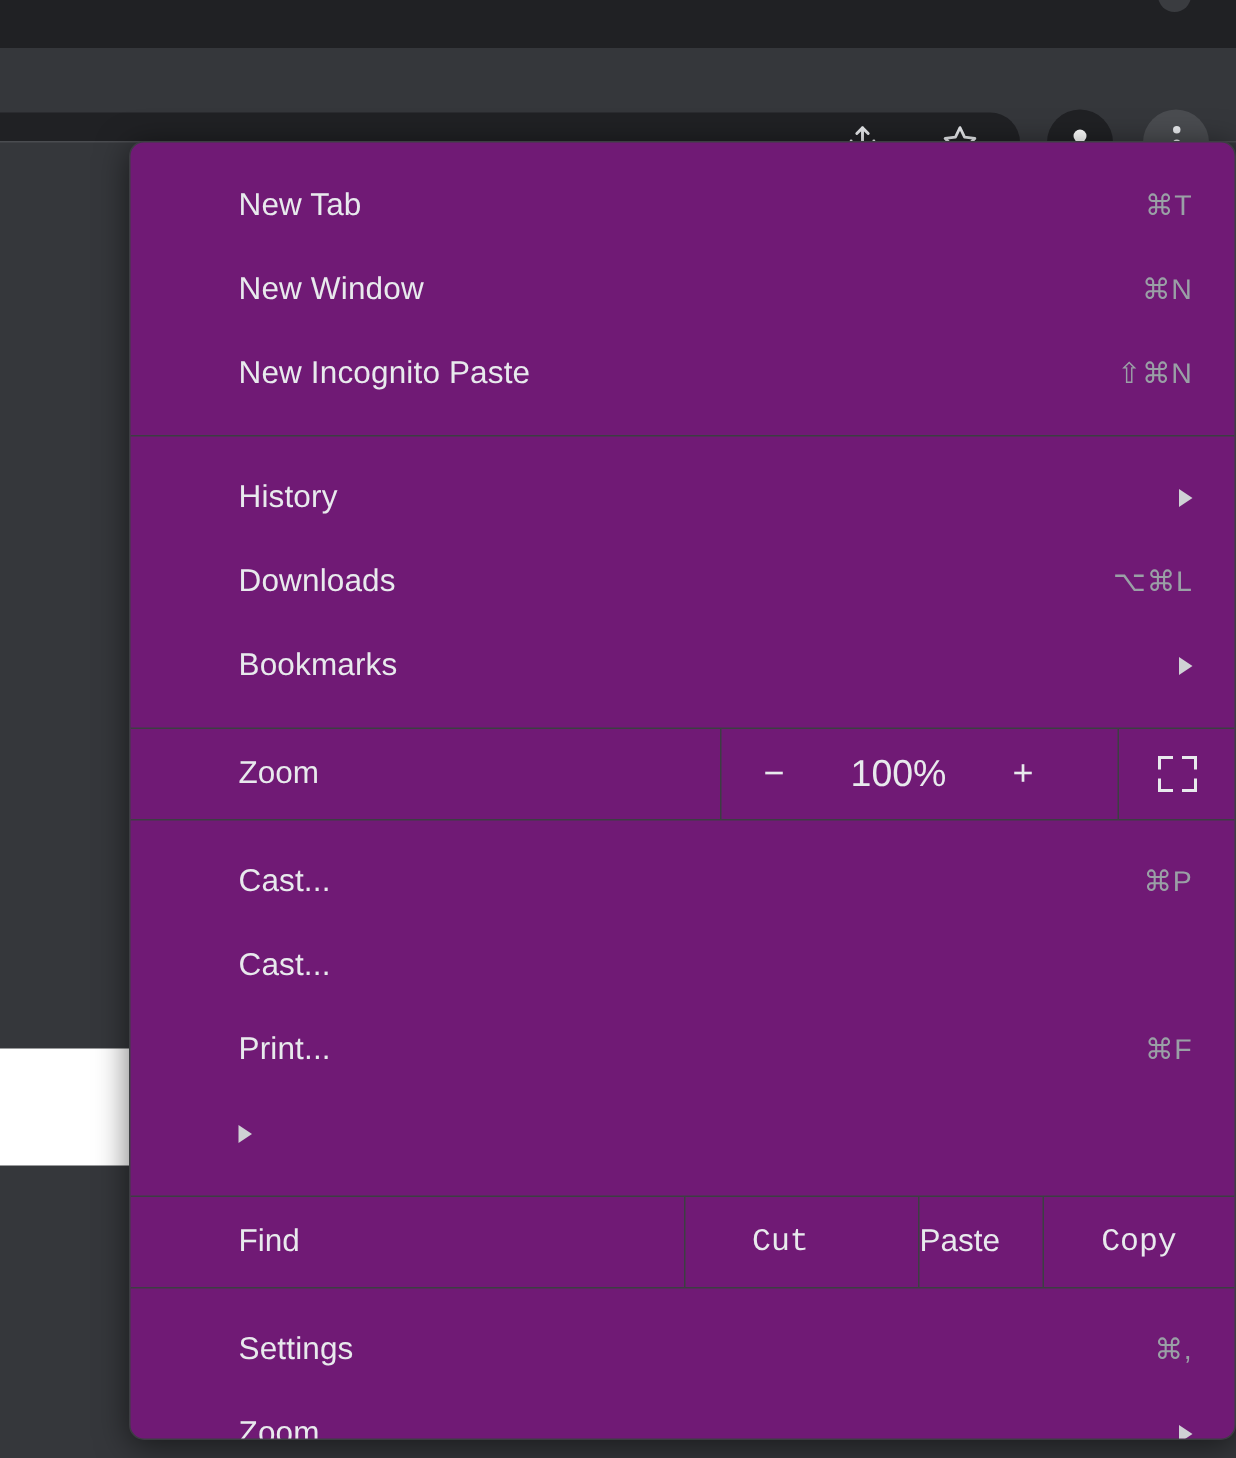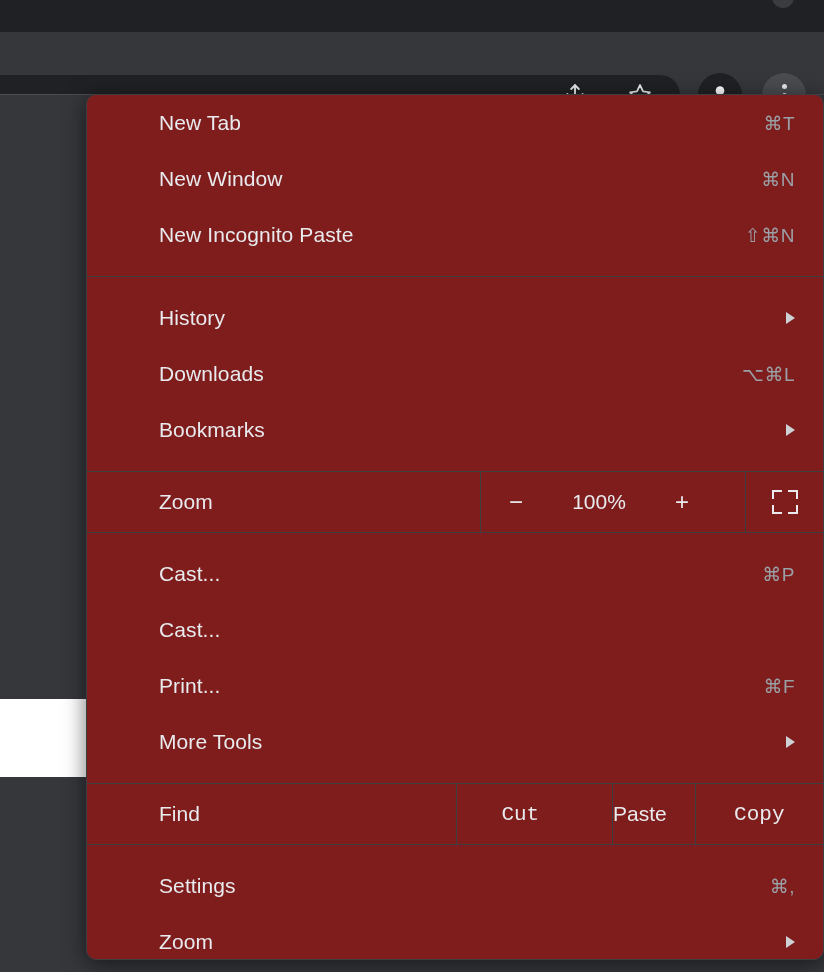--- a/index.html
+++ b/index.html
@@ -55,25 +55,26 @@
   }
   .white-card {
     position:absolute; left:-20px; top:605px;
     width:106px; height:78px; background:#ffffff;
   }
 
   
   .menu {
     position:absolute; left:86px; top:94px;
     width:738px; height:866px;
-    background:#7f1d1d;
+    background:#701a75;
     border-radius:10px;
     border:1px solid #3c3e42;
     box-shadow:0 4px 22px rgba(0,0,0,.55);
     overflow:hidden;
+    padding-top:14px;
   }
   .menu-item {
     position:relative; height:56px;
     display:flex; align-items:center;
     padding:0 28px 0 72px;
     color:#e8eaed; font-size:21px;
   }
   .menu-item .label { flex:1; letter-spacing:.1px; }
   .shortcut { color:#9aa0a6; font-size:19px; letter-spacing:.5px; }
   .arrow {
@@ -96,21 +97,21 @@
     display:flex; align-items:center; justify-content:center;
     border-left:1px solid #3c3e42;
   }
   .split-sep { height:1px; background:#3c3e42; }
 
   
   .zoom-left { width:365px; }
   .zoom-mid  { width:237px; gap:0; }
   .zoom-right{ flex:1; }
   .zoom-btn  { width:56px; text-align:center; font-size:24px; color:#e8eaed; }
-  .zoom-val  { width:110px; text-align:center; font-size:21px; color:#e8eaed; }
+  .zoom-val  { width:110px; text-align:center; font-size:25px; color:#e8eaed; }
 
   
   .edit-left  { width:342px; }
   .edit-cell  { width:129px;font-family:Liberation Mono, monospace; }
   .edit-last  { flex:1; }
 
   .fs-icon { position:relative; width:26px; height:24px; }
   .fs-icon i {
     position:absolute; width:10px; height:9px; border:2.6px solid #e8eaed;
   }
@@ -223,21 +224,20 @@
     </div>
     <div class="menu-item">
       <span class="label">Cast...</span>
       <span class="shortcut"></span>
     </div>
     <div class="menu-item">
       <span class="label">Print...</span>
       <span class="shortcut">⌘F</span>
     </div>
     <div class="menu-item">
-      <span class="label">More Tools</span>
       <span class="arrow"></span>
     </div>
 
     <div class="split-sep" style="margin-top:13px;"></div>
 
     <div class="split-row">
       <div class="left-cell edit-left">
         <span>Find</span>
       </div>
       <div class="cell edit-cell">Cut</div>

